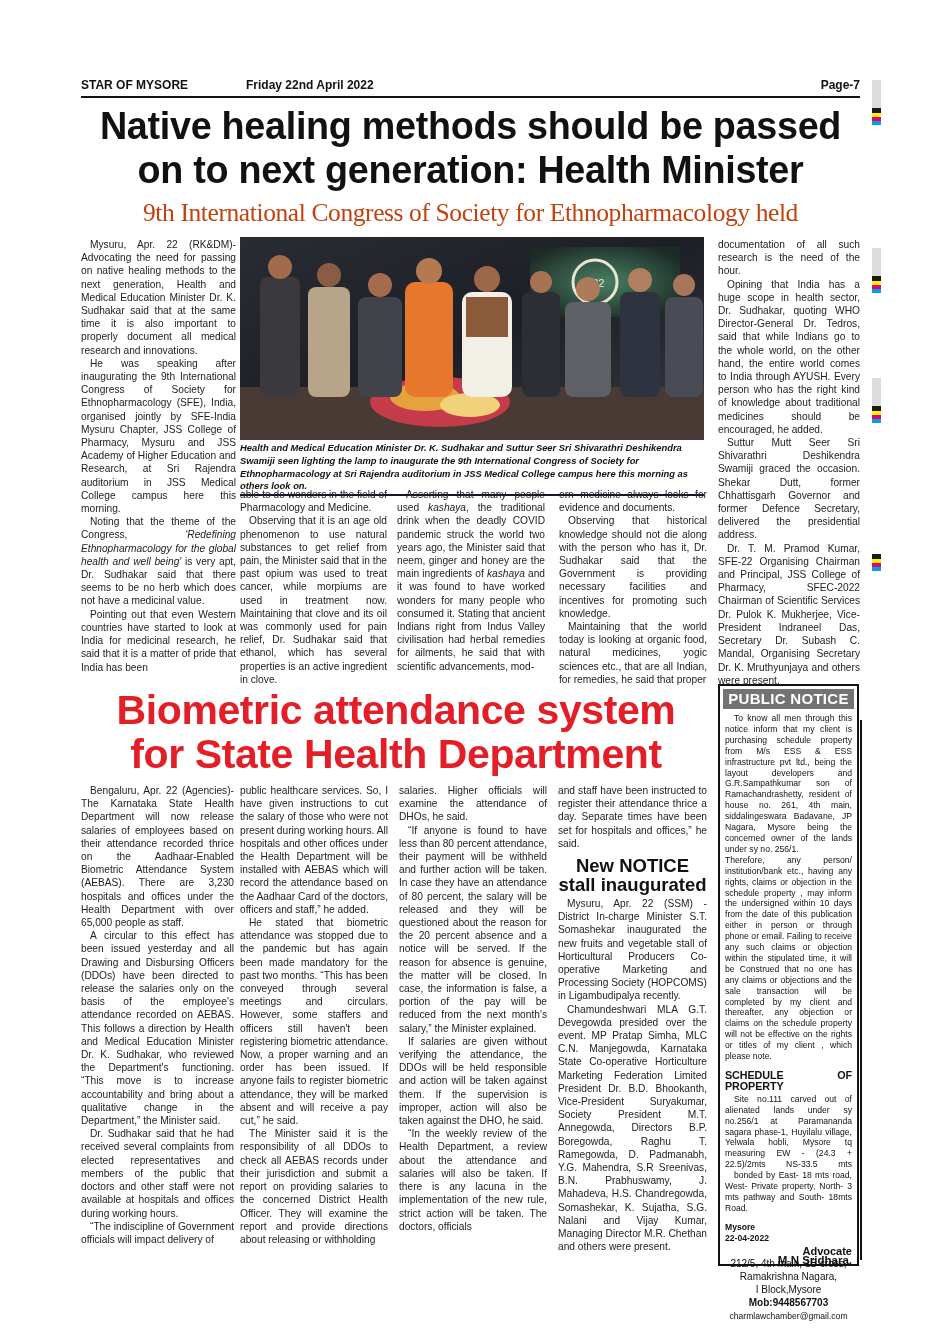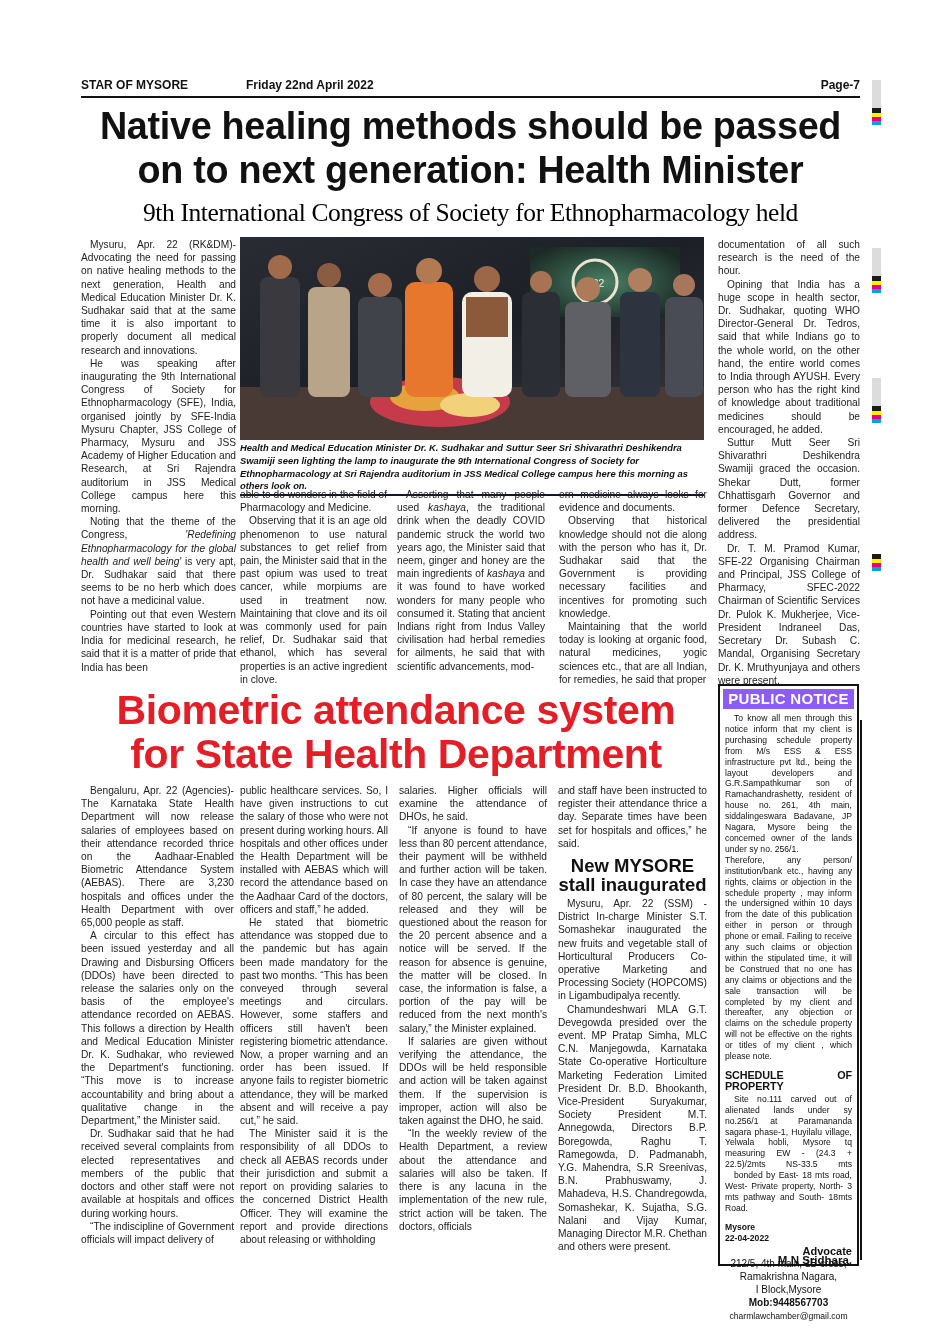--- a/index.html
+++ b/index.html
@@ -6,40 +6,40 @@
   body { width:945px; height:1337px; position:relative; overflow:hidden; font-family:"Liberation Sans", sans-serif; color:#111; }
   .abs { position:absolute; }
 
   
   .masthead { left:81px; top:76px; width:779px; height:20px; border-bottom:2px solid #111; font-size:12px; font-weight:bold; }
   .masthead .paper { position:absolute; left:0; top:2px; }
   .masthead .date { position:absolute; left:165px; top:2px; }
   .masthead .page { position:absolute; right:0; top:2px; }
 
   .headline1 { left:81px; top:104px; width:779px; text-align:center; font-size:38.5px; line-height:44px; font-weight:bold; letter-spacing:-0.3px; color:#111; transform:scaleX(0.98); }
-  .kicker { left:81px; top:198px; width:779px; text-align:center; font-family:"Liberation Serif", serif; font-size:25.5px; color:#000000; letter-spacing:-0.4px; white-space:nowrap; }
+  .kicker { left:81px; top:198px; width:779px; text-align:center; font-family:"Liberation Serif", serif; font-size:25.5px; color:#c2410c; letter-spacing:-0.4px; white-space:nowrap; }
 
   
   .col { position:absolute; font-size:10.2px; line-height:13.2px; text-align:justify; color:#222; }
   .col p { margin:0; text-indent:9px; }
   .col p.noindent { text-indent:0; }
   .col em { font-style:italic; }
 
   
   .photo { left:240px; top:237px; width:464px; height:203px; overflow:hidden; background:#1c1a1f; }
   .caption { left:240px; top:442px; width:464px; border-bottom:2px solid #0f172a; font-size:9.4px; line-height:12.8px; font-weight:bold; font-style:italic; color:#111; padding-bottom:1px; }
 
   
   .headline2 { left:81px; top:688px; width:630px; text-align:center; font-size:41px; line-height:44px; font-weight:bold; color:#e41e26; letter-spacing:-0.4px; }
 
   .subhead { font-size:18.5px; line-height:19px; font-weight:bold; text-align:center; color:#111; margin:6px 0 3px 0; }
 
   
   .notice { left:718px; top:684px; width:141px; height:582px; border:2px solid #111; box-sizing:border-box; padding:3px 5px; }
-  .notice-title { background:#8b5cf6; color:#fff; font-weight:bold; font-size:15px; text-align:center; line-height:20px; letter-spacing:0.3px; margin:0 -2px 4px -2px; }
+  .notice-title { background:#737373; color:#fff; font-weight:bold; font-size:15px; text-align:center; line-height:20px; letter-spacing:0.3px; margin:0 -2px 4px -2px; }
   .notice-body { font-size:8.6px; line-height:10.9px; text-align:justify; color:#111; }
   .notice-body b { font-weight:normal;margin-left:9px; }
   .sched-title { font-weight:bold; font-size:10.8px; margin:8px 0 2px 0; letter-spacing:-0.1px; }
   .sig-row { position:relative; margin-top:8px; height:20px; }
   .sig-place { font-weight:bold; font-size:8.6px; line-height:11px; }
   .sig-name { position:absolute; right:0; top:0; font-weight:bold; font-size:11.5px;margin-top:33px; }
   .sig-title { text-align:right; font-weight:bold; font-size:11px; margin-top:0; }
   .addr { text-align:center; font-size:10px; line-height:13px; }
   .addr .mob { font-weight:bold; }
   .email { text-align:center; font-size:8.6px; margin-top:2px; }
@@ -167,21 +167,21 @@
 <div class="col" style="left:399px; top:784px; width:148px;">
   <p class="noindent">salaries. Higher officials will examine the attendance of DHOs, he said.</p>
   <p>“If anyone is found to have less than 80 percent attendance, their payment will be withheld and further action will be taken. In case they have an attendance of 80 percent, the salary will be released and they will be questioned about the reason for the 20 percent absence and a notice will be served. If the reason for absence is genuine, the matter will be closed. In case, the information is false, a portion of the pay will be reduced from the next month's salary,” the Minister explained.</p>
   <p>If salaries are given without verifying the attendance, the DDOs will be held responsible and action will be taken against them. If the supervision is improper, action will also be taken against the DHO, he said.</p>
   <p>“In the weekly review of the Health Department, a review about the attendance and salaries will also be taken. If there is any lacuna in the implementation of the new rule, strict action will be taken. The doctors, officials</p>
 </div>
 
 <div class="col" style="left:558px; top:784px; width:149px;">
   <p class="noindent">and staff have been instructed to register their attendance thrice a day. Separate times have been set for hospitals and offices,” he said.</p>
   <div class="subhead">
-    <div>New MYSORE</div>
+    <div>New NOTICE</div>
     <div>stall inaugurated</div>
   </div>
   <p>Mysuru, Apr. 22 (SSM) - District In-charge Minister S.T. Somashekar inaugurated the new fruits and vegetable stall of Horticultural Producers Co-operative Marketing and Processing Society (HOPCOMS) in Ligambudipalya recently.</p>
   <p>Chamundeshwari MLA G.T. Devegowda presided over the event. MP Pratap Simha, MLC C.N. Manjegowda, Karnataka State Co-operative Horticulture Marketing Federation Limited President Dr. B.D. Bhookanth, Vice-President Suryakumar, Society President M.T. Annegowda, Directors B.P. Boregowda, Raghu T. Ramegowda, D. Padmanabh, Y.G. Mahendra, S.R Sreenivas, B.N. Prabhuswamy, J. Mahadeva, H.S. Chandregowda, Somashekar, K. Sujatha, S.G. Nalani and Vijay Kumar, Managing Director M.R. Chethan and others were present.</p>
 </div>
 
 <div class="abs notice">
   <div class="notice-title">PUBLIC NOTICE</div>
   <div class="notice-body">
     <div><b>To know all men through this notice inform</b><span> that my client is purchasing schedule property from M/s ESS &amp; ESS infrastructure pvt ltd., being the layout developers and G.R.Sampathkumar son of Ramachandrashetty, resident of house no. 261, 4th main, siddalingeswara Badavane, JP Nagara, Mysore being the concerned owner of the lands under sy no. 256/1.</span></div>

